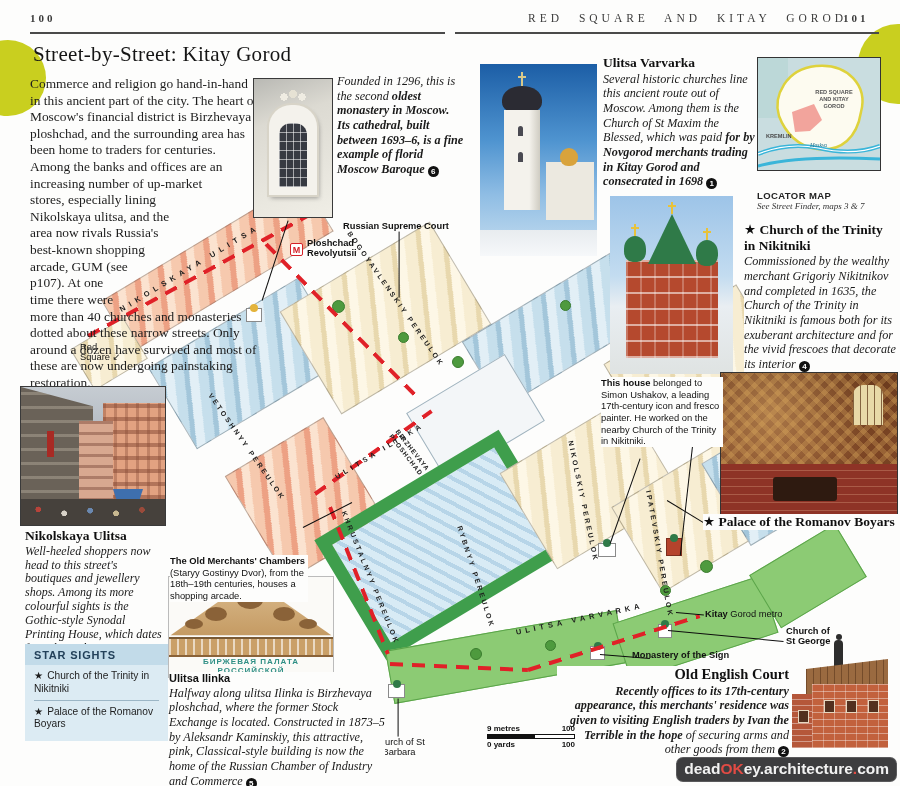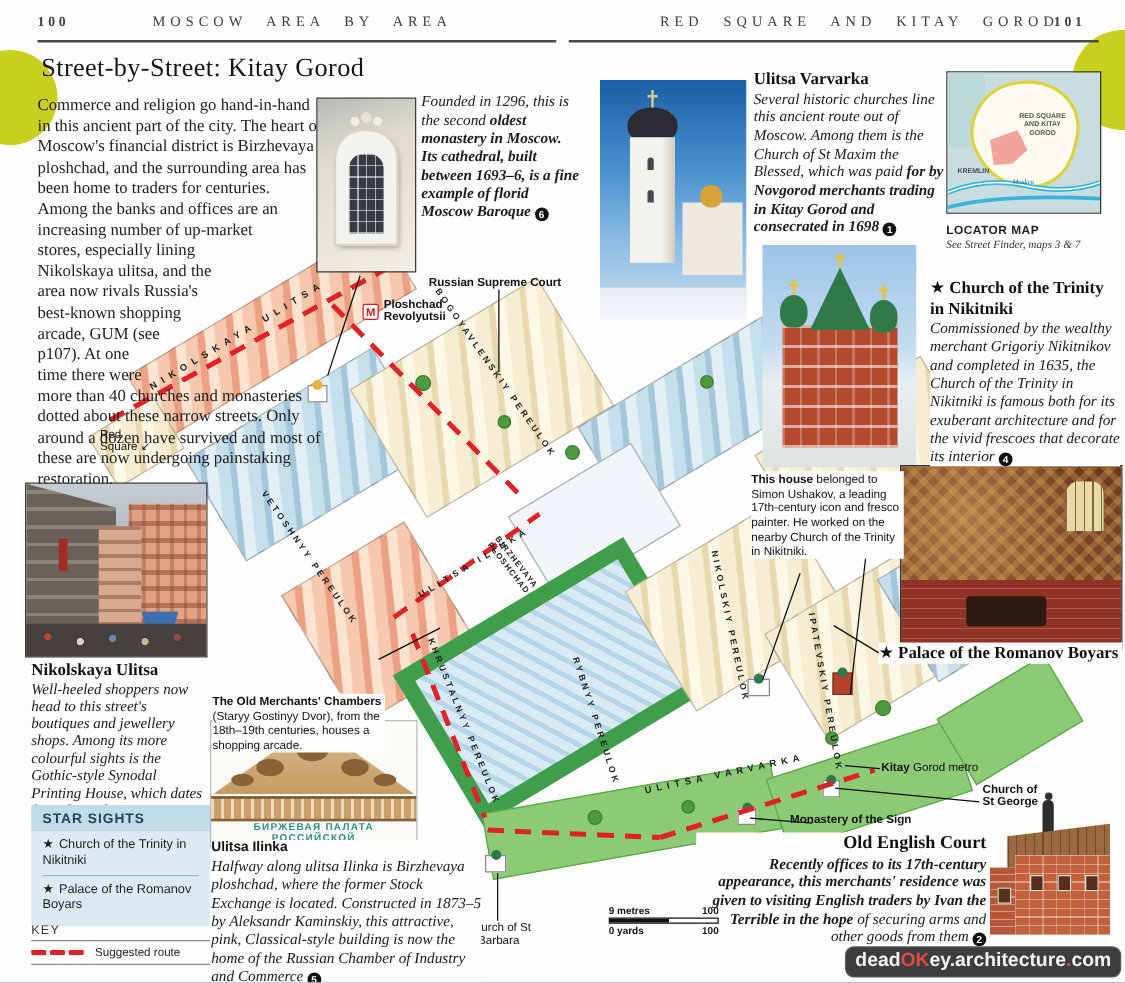--- a/index.html
+++ b/index.html
@@ -145,21 +145,21 @@
   .ann-b{font:italic 12.2px/1.2 "Liberation Serif",serif;color:#1a1a1a;margin-top:1px;}
   .bi{font-weight:bold;}
   .ref{display:inline-block;width:11px;height:11px;border-radius:50%;background:#111;color:#fff;
        font:bold 8px/11px "Liberation Sans",sans-serif;font-style:normal;text-align:center;vertical-align:-1px;}
   .star{font-family:"DejaVu Sans",sans-serif;font-style:normal;}
   .slab{font-family:"Liberation Sans",sans-serif;font-size:9.4px;line-height:1.24;color:#111;}
 
   
   .locator{position:absolute;left:757px;top:57px;width:124px;z-index:3;}
   .locator svg{display:block;border:1px solid #333;}
-  .loc-cap{font:bold 9.5px "Liberation Sans",sans-serif;color:#222;margin-top:8px;letter-spacing:.4px;}
+  .loc-cap{font:bold 9.5px "Liberation Sans",sans-serif;color:#222;margin-top:19px;letter-spacing:.4px;}
   .loc-sub{font:italic 9px "Liberation Serif",serif;color:#333;}
 
   
   .ssbox{position:absolute;left:25px;top:644px;width:143px;z-index:3;background:#dcebf3;padding-bottom:6px;}
   .ss-title{background:#c2dbe9;color:#23415a;font:bold 11px "Liberation Sans",sans-serif;
             letter-spacing:.8px;padding:5px 9px 4px;}
   .ss-item{font:10.2px/1.25 "Liberation Sans",sans-serif;color:#1d1d1d;padding:5px 9px 4px 9px;}
   .ss-item .star{margin-right:4px;}
   .ss-div{height:1px;background:#9cb6c6;margin:0 9px;}
 
@@ -186,21 +186,20 @@
 </style>
 </head>
 <body>
 
 <div class="page">
 
   <div class="accent-circle" style="left:-30px;top:40px;width:76px;height:76px;"></div>
   <div class="accent-circle" style="left:858px;top:24px;width:80px;height:80px;"></div>
 
   <span class="pagenum" style="left:30px;top:12px;">100</span>
-  <span class="runhead" style="left:122px;top:12px;">MOSCOW AREA BY AREA</span>
   <span class="runhead" style="left:528px;top:12px;">RED SQUARE AND KITAY GOROD</span>
   <span class="pagenum" style="left:843px;top:12px;">101</span>
   <div class="headrule" style="left:30px;top:32px;width:415px;"></div>
   <div class="headrule" style="left:455px;top:32px;width:424px;"></div>
 
   <div class="title">Street-by-Street: Kitay Gorod</div>
 
   <div class="intro">
     <p><span class="intro-cut"></span><span>Commerce and religion go hand-in-hand in this ancient part of the city. The heart of Moscow's financial district is Birzhevaya ploshchad, and the surrounding area has been home to traders for centuries. Among the banks and offices are an increasing number of up-market stores, especially lining Nikolskaya ulitsa, and the area now rivals Russia's best-known shopping arcade, GUM (see p107). At one time there were more than 40 churches and monasteries dotted about these narrow streets. Only around a dozen have survived and most of these are now undergoing painstaking restoration.</span></p>
   </div>
@@ -419,31 +418,20 @@
     <div class="ann-b"><span>Halfway along ulitsa Ilinka is Birzhevaya ploshchad, where the former Stock Exchange is located. Constructed in 1873–5 by Aleksandr Kaminskiy, this attractive, pink, Classical-style building is now the home of the Russian Chamber of Industry and Commerce </span><span class="ref">5</span></div>
   </div>
 
   <div class="ssbox">
     <div class="ss-title">STAR SIGHTS</div>
     <div class="ss-item"><span class="star">★</span><span>Church of the Trinity in Nikitniki</span></div>
     <div class="ss-div"></div>
     <div class="ss-item"><span class="star">★</span><span>Palace of the Romanov Boyars</span></div>
   </div>
 
-  <div class="keybox">
-    <div class="key-title">KEY</div>
-    <div class="key-rule"></div>
-    <div class="key-row">
-      <span class="key-dash"></span>
-      <span class="key-dash"></span>
-      <span class="key-dash"></span>
-      <span class="key-label">Suggested route</span>
-    </div>
-    <div class="key-rule"></div>
-  </div>
 
   <div class="scale">
     <div class="row">
       <span>9 metres</span>
       <span>100</span>
     </div>
     <div class="bar"></div>
     <div class="row">
       <span>0 yards</span>
       <span>100</span>

